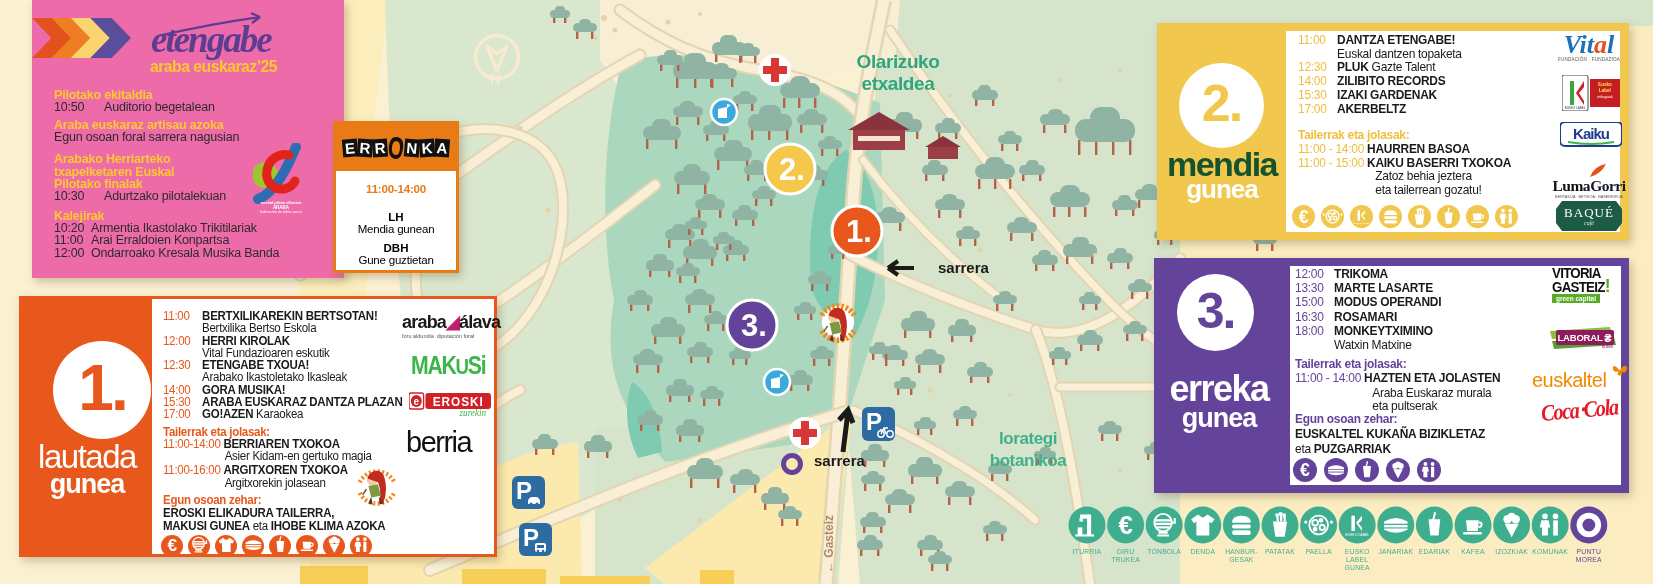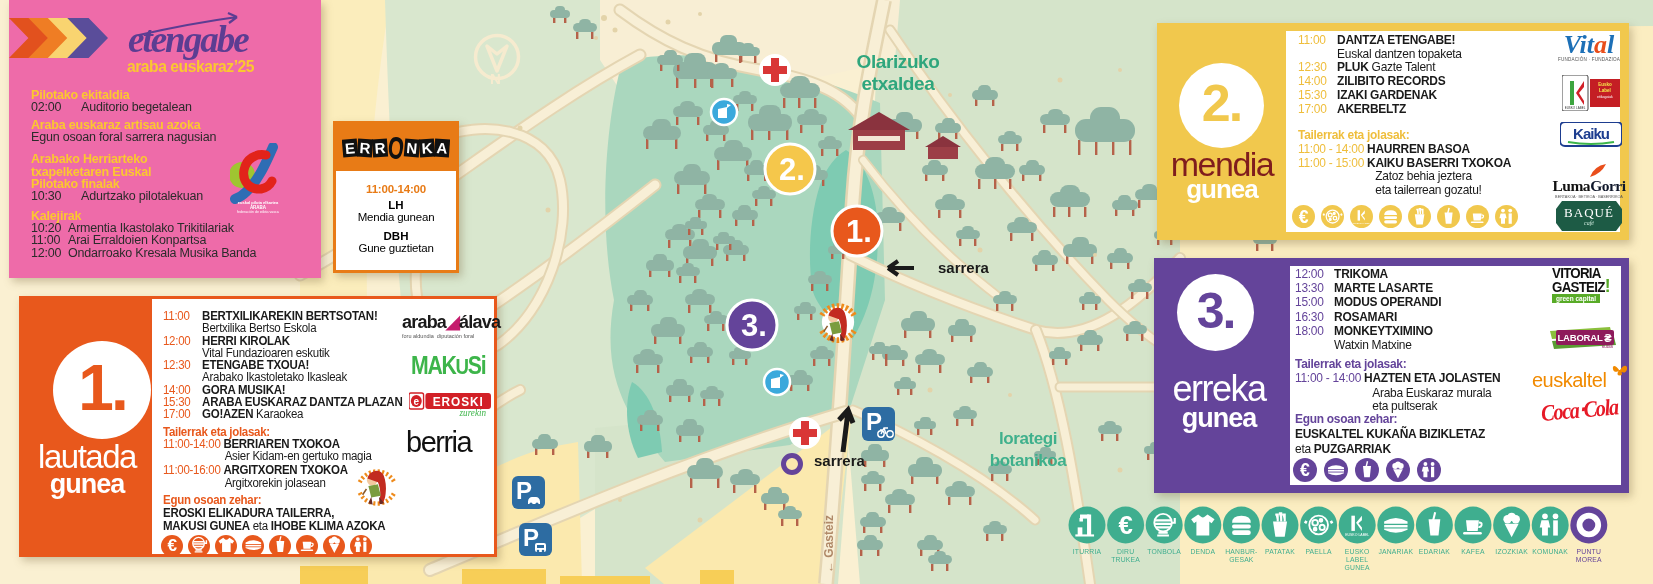--- a/index.html
+++ b/index.html
@@ -949,39 +949,39 @@
     <path d="M-17,-9 A19.5,19.5 0 0 1 17,-9" fill="none" stroke="#EE8B1C" stroke-width="6" stroke-dasharray="2.6 2.2"></path>
     <path d="M-17,7 A19.5,19.5 0 0 0 17,7" fill="none" stroke="#EE8B1C" stroke-width="6" stroke-dasharray="2.6 2.2"></path>
     <circle cx="-5" cy="-7" r="5.5" fill="#F2C9A0"></circle>
     <path d="M-10,-9 C-8,-18 4,-20 7,-12 C9,-7 10,0 9,7 C8.5,12 7,16 5,18 L2,17 C4,10 4,2 1,-5 Z" fill="#C22B20"></path>
     <path d="M-9,-1 L1,-3 L4,9 L-6,11 Z" fill="#7A9C3E"></path>
     <path d="M-6,10 L-9,17 l4.5,1.5 z M2,10 L3,18 l4.5,-1 z" fill="#6B2B24"></path>
     <path d="M-11,2 L-15,8" stroke="#8A5A2B" stroke-width="1.6"></path>
   </g>
 </svg>
 
-<div class="panel" style="left:9px;top:0;width:312px;height:278px;background:#EE6BA9;font-size:12.5px;color:#2B2B2B">
+<div class="panel" style="left:32px;top:0;width:312px;height:278px;background:#EE6BA9;font-size:12.5px;color:#2B2B2B">
 
   <svg class="abs" style="left:0;top:18px" width="99" height="40" viewBox="0 0 102 40" preserveAspectRatio="none">
     <path d="M0,0 L22,0 L42,20 L22,40 L0,40 L20,20 Z" fill="#E2511E"></path>
     <path d="M20,0 L44,0 L64,20 L44,40 L20,40 L40,20 Z" fill="#EF7D24"></path>
     <path d="M40,0 L66,0 L86,20 L66,40 L40,40 L60,20 Z" fill="#F9D470"></path>
     <path d="M60,0 L82,0 L102,20 L82,40 L60,40 L80,20 Z" fill="#5A4D9A"></path>
   </svg>
 
   <svg class="abs" style="left:116px;top:4px" width="170" height="58" viewBox="0 0 170 58">
     <path d="M14,31 C45,24 90,16 112,13 M112,13 l-9,-4 m9,4 l-8,6" stroke="#5C3D92" stroke-width="2.2" fill="none"></path>
     <text x="3" y="48" font-family="Liberation Serif" font-style="italic" font-weight="bold" font-size="37" fill="#5C3D92" letter-spacing="-2">etengabe</text>
   </svg>
 
   <div class="abs" style="left:118px;top:57px;color:#FBC82F;font-weight:bold;font-size:16.5px;letter-spacing:-.5px;transform-origin:0 0;transform:scaleX(0.95);white-space:nowrap">araba euskaraz’25</div>
 
   <div class="abs" style="left:22px;top:89px;line-height:12.35px;letter-spacing:-.2px;white-space:nowrap">
     <div style="color:#FBC82F;font-weight:bold">Pilotako ekitaldia</div>
-    <div><span style="display:inline-block;width:50px">02:00</span>Auditorio begetalean</div>
+    <div><span style="display:inline-block;width:50px">10:50</span>Auditorio begetalean</div>
     <div style="height:5px"></div>
     <div style="color:#FBC82F;font-weight:bold">Araba euskaraz artisau azoka</div>
     <div>Egun osoan foral sarrera nagusian</div>
     <div style="height:10px"></div>
     <div style="color:#FBC82F;font-weight:bold">Arabako Herriarteko</div>
     <div style="color:#FBC82F;font-weight:bold">txapelketaren Euskal</div>
     <div style="color:#FBC82F;font-weight:bold">Pilotako finalak</div>
     <div><span style="display:inline-block;width:50px">10:30</span>Adurtzako pilotalekuan</div>
     <div style="height:7px"></div>
     <div style="color:#FBC82F;font-weight:bold">Kalejirak</div>
@@ -1029,21 +1029,21 @@
           </g>
       <g transform="translate(100,15) rotate(4)">
             <rect x="-7.5" y="-9" width="15" height="18" fill="#111"></rect>
             <text y="5.5">A</text>
           </g>
     </g>
   </svg>
 
   <div class="abs" style="left:3px;top:50px;right:3px;bottom:3px;background:#fff;text-align:center">
     <div style="margin-top:12px;color:#E87B16;font-weight:bold;font-size:11.5px;letter-spacing:-.2px">11:00-14:00</div>
-    <div style="margin-top:4px;font-weight:bold;font-size:11.5px">LH</div>
+    <div style="margin-top:16px;font-weight:bold;font-size:11.5px">LH</div>
     <div style="font-size:11.5px;letter-spacing:-.2px">Mendia gunean</div>
     <div style="margin-top:7px;font-weight:bold;font-size:11.5px">DBH</div>
     <div style="font-size:11.5px;letter-spacing:-.2px">Gune guztietan</div>
   </div>
 </div>
 
 <div class="panel" style="left:19px;top:296px;width:472px;height:255px;background:#fff;border:3px solid #E8581C;color:#1A1A1A">
 
   <div class="abs" style="left:0;top:0;width:130px;height:255px;background:#E8581C"></div>
 
@@ -1128,21 +1128,21 @@
     <path d="M13,25 L9,31" stroke="#8A5A2B" stroke-width="1.6"></path>
   </svg>
 </div>
 
 <div class="panel" style="left:1157px;top:23px;width:472px;height:217px;background:#F1C84D;color:#1A1A1A">
 
   <div class="abs" style="left:129px;top:8px;right:9px;bottom:8px;background:#fff"></div>
 
   <div class="abs" style="left:22px;top:40px;width:85px;height:85px;border-radius:50%;background:#fff;color:#F1C84D;font-weight:bold;font-size:52px;text-align:center;line-height:80px;letter-spacing:-2px">2.</div>
 
-  <div class="abs" style="left:-10px;top:122px;width:150px;text-align:center;color:#7f1d1d;font-weight:normal;font-size:34px;letter-spacing:-1.5px">mendia</div>
+  <div class="abs" style="left:-10px;top:122px;width:150px;text-align:center;color:#14532d;font-weight:bold;font-size:34px;letter-spacing:-1.5px">mendia</div>
   <div class="abs" style="left:-10px;top:151px;width:150px;text-align:center;color:#fff;font-weight:bold;font-size:26px;letter-spacing:-1px">gunea</div>
 
   <div class="abs sched" style="left:141px;top:10px;font-size:13px;line-height:13.7px;letter-spacing:-.3px;white-space:nowrap">
     <div><span class="z2t">11:00</span><b>DANTZA ETENGABE!</b></div>
     <div><span class="z2t"></span>Euskal dantzen topaketa</div>
     <div><span class="z2t">12:30</span><b>PLUK</b> Gazte Talent</div>
     <div><span class="z2t">14:00</span><b>ZILIBITO RECORDS</b></div>
     <div><span class="z2t">15:30</span><b>IZAKI GARDENAK</b></div>
     <div><span class="z2t">17:00</span><b>AKERBELTZ</b></div>
     <div style="height:13px"></div>
@@ -1218,21 +1218,21 @@
     </svg>
   </div>
 </div>
 
 <div class="panel" style="left:1154px;top:258px;width:475px;height:235px;background:#64449A;color:#1A1A1A">
 
   <div class="abs" style="left:136px;top:8px;right:8px;bottom:8px;background:#fff"></div>
 
   <div class="abs" style="left:23px;top:16px;width:77px;height:77px;border-radius:50%;background:#fff;color:#64449A;font-weight:bold;font-size:50px;text-align:center;line-height:74px;letter-spacing:-2px">3.</div>
 
-  <div class="abs" style="left:-10px;top:110px;width:150px;text-align:center;color:#fff;font-weight:normal;font-size:36px;letter-spacing:-1.5px">erreka</div>
+  <div class="abs" style="left:-10px;top:110px;width:150px;text-align:center;color:#fff;font-weight:bold;font-size:36px;letter-spacing:-1.5px">erreka</div>
   <div class="abs" style="left:-10px;top:145px;width:150px;text-align:center;color:#fff;font-weight:bold;font-size:27px;letter-spacing:-1px">gunea</div>
 
   <div class="abs sched" style="left:141px;top:9px;font-size:13px;line-height:14.2px;letter-spacing:-.3px;white-space:nowrap">
     <div><span class="z3t">12:00</span><b>TRIKOMA</b></div>
     <div><span class="z3t">13:30</span><b>MARTE LASARTE</b></div>
     <div><span class="z3t">15:00</span><b>MODUS OPERANDI</b></div>
     <div><span class="z3t">16:30</span><b>ROSAMARI</b></div>
     <div><span class="z3t">18:00</span><b>MONKEYTXIMINO</b></div>
     <div><span class="z3t"></span>Watxin Matxine</div>
     <div style="height:5px"></div>

